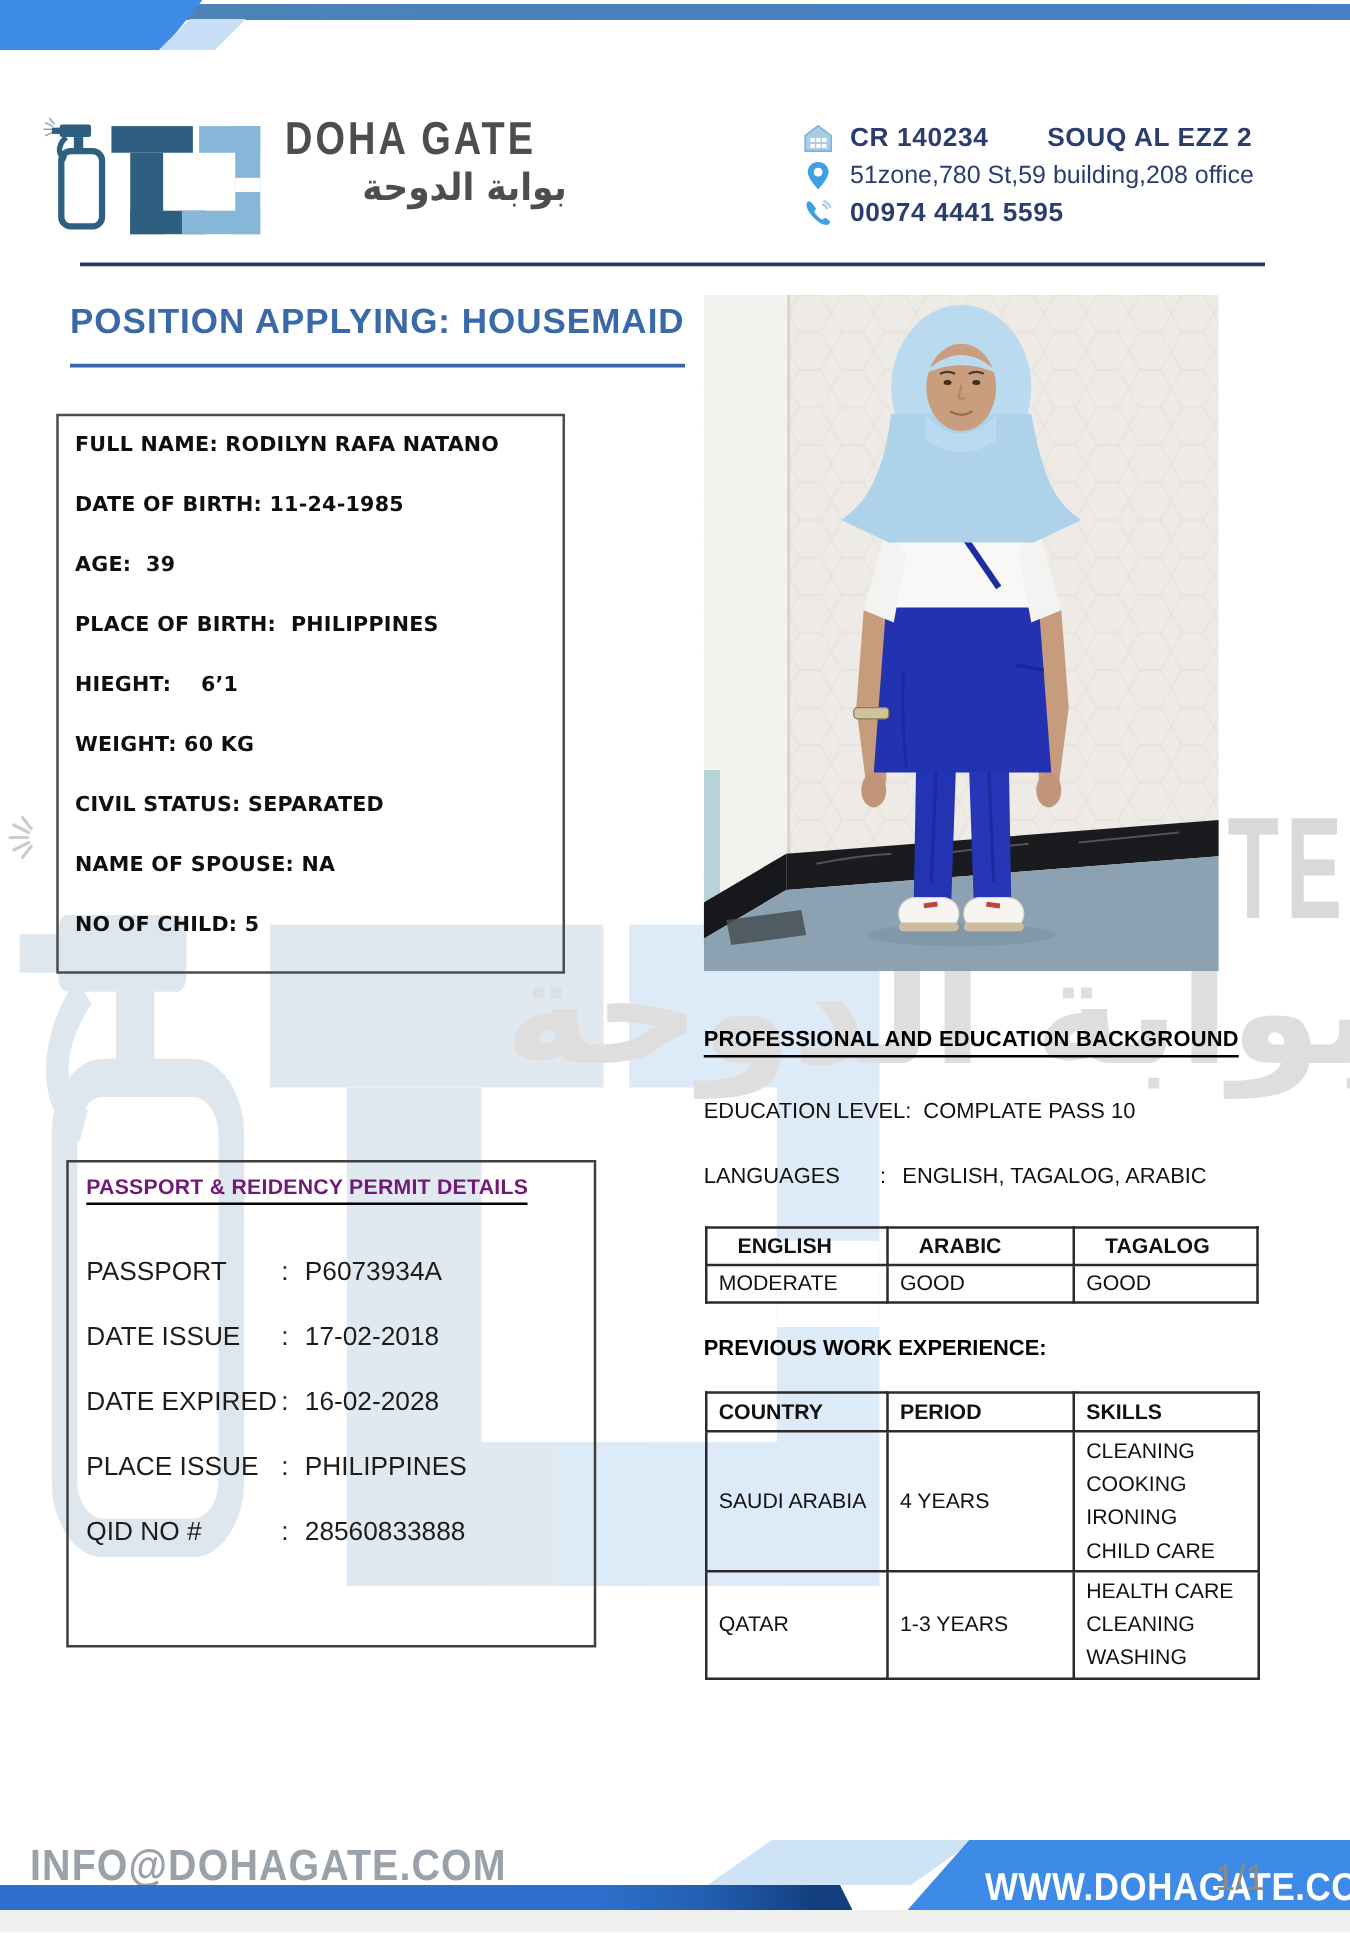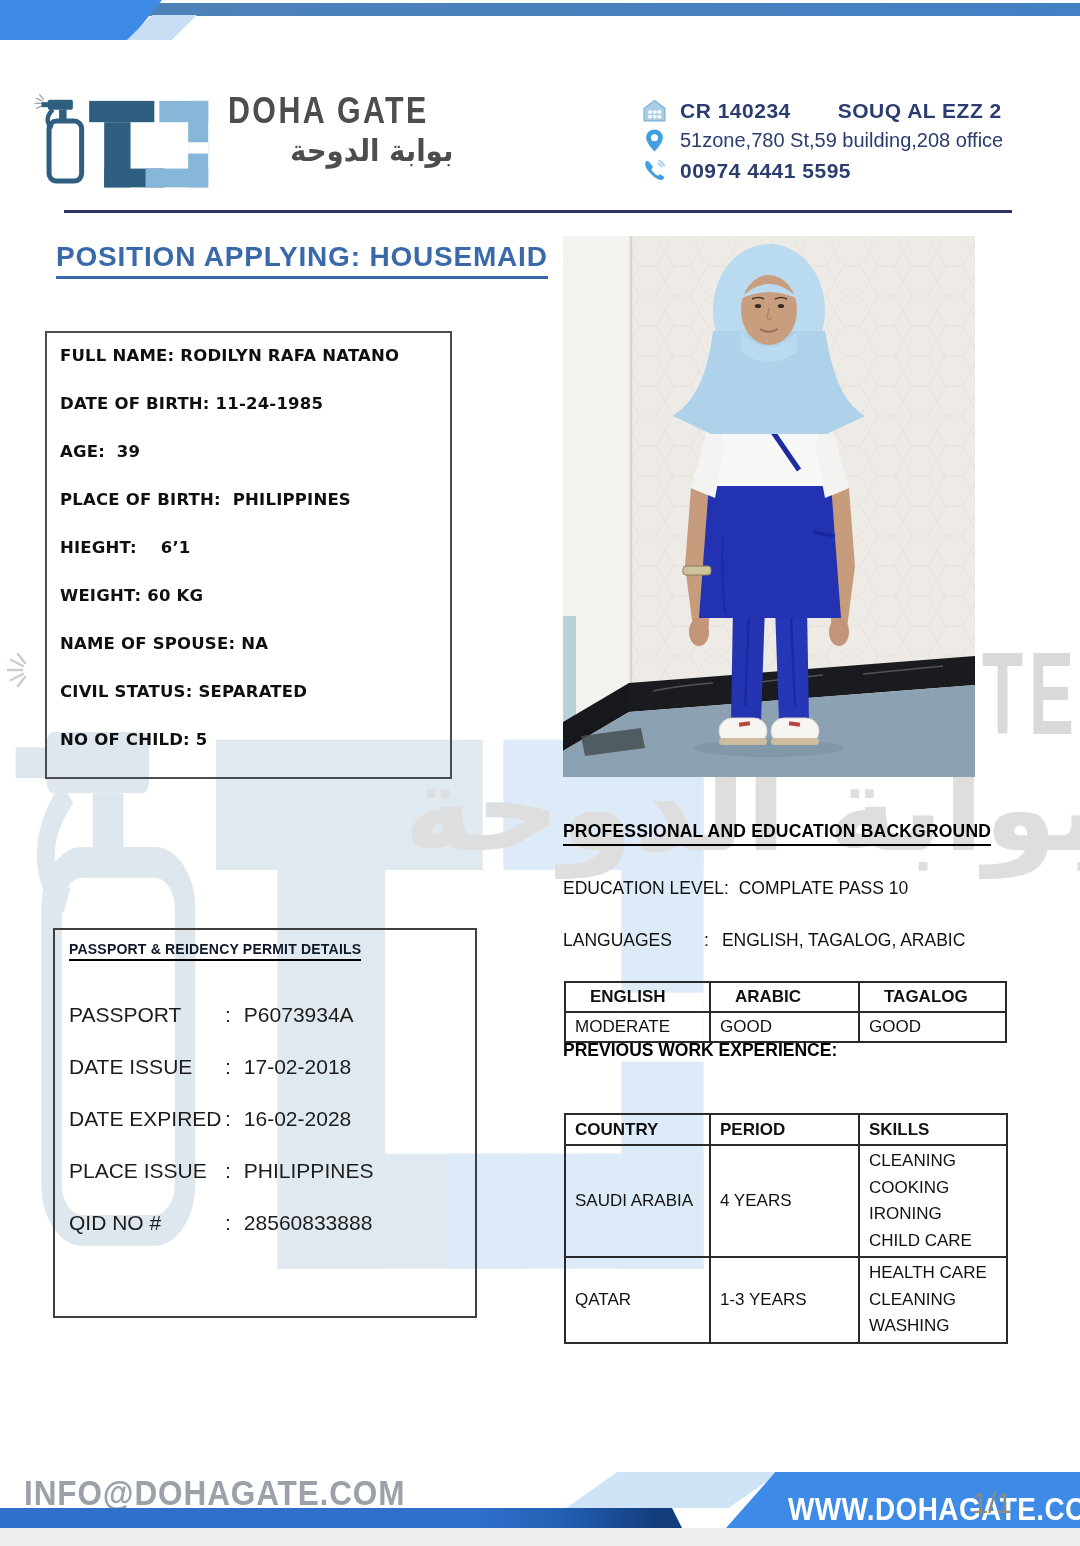--- a/index.html
+++ b/index.html
@@ -23,59 +23,59 @@
             font-family:"DejaVu Sans",sans-serif;transform:scaleX(.92);transform-origin:left;white-space:nowrap;}
   .contact{position:absolute;left:642px;top:98px;color:#2b3c6e;}
   .c-row{display:flex;align-items:center;margin-bottom:5px;}
   .c-icon{width:25px;height:25px;margin-right:13px;flex:0 0 auto;}
   .c-bold{font-size:21px;font-weight:bold;letter-spacing:.5px;}
   .c-gap{margin-left:47px;}
   .c-reg{font-size:20px;font-weight:500;}
   .divider{position:absolute;left:64px;top:210px;width:948px;height:3px;background:#2a3560;}
   
   .pos-title{position:absolute;left:56px;top:241px;font-size:28px;font-weight:bold;color:#3a69a9;
-             letter-spacing:.8px;border-bottom:3px solid #3a69a9;padding-bottom:3px;white-space:pre;}
+             letter-spacing:.8px;border-bottom:3px solid #3a69a9;padding-bottom:18px;white-space:pre;}
   
   .personal-box{position:absolute;left:45px;top:331px;width:407px;height:448px;border:2px solid #4c4c4c;
                 box-sizing:border-box;padding:13px 8px 0 13px;background:transparent;}
   .pd-line{font-family:"DejaVu Sans",sans-serif;font-weight:bold;font-size:16.5px;color:#0f0f0f;
            white-space:pre;height:19px;margin-bottom:29px;letter-spacing:.2px;}
   
   .photo{position:absolute;left:563px;top:236px;width:412px;height:541px;}
   .photo svg{display:block;width:100%;height:100%;}
   
   .watermark{position:absolute;inset:0;z-index:0;pointer-events:none;}
   .wm-logo{position:absolute;left:-10px;top:640px;width:770px;height:690px;}
   .wm-mist{position:absolute;left:4px;top:648px;width:44px;height:44px;}
   .wm-gate{position:absolute;left:982px;top:636px;font-size:116px;font-weight:bold;color:#d9d9d9;
            letter-spacing:10px;transform:scaleX(.58);transform-origin:left;line-height:1;}
   .wm-arabic{position:absolute;right:-22px;top:750px;font-size:118px;font-weight:bold;color:#dedede;
              font-family:"DejaVu Sans",sans-serif;white-space:nowrap;line-height:1;}
   
   .passport-box{position:absolute;left:53px;top:928px;width:424px;height:390px;border:2px solid #3f3f3f;
                 box-sizing:border-box;padding:10px 14px;}
-  .pp-title{display:inline-block;font-size:14px;font-weight:bold;color:#0f172a;
+  .pp-title{display:inline-block;font-size:17px;font-weight:bold;color:#701a75;
             border-bottom:2.5px solid #000;padding-bottom:2px;letter-spacing:.2px;white-space:pre;}
   .pp-rows{margin-top:42px;}
   .pp-row{display:flex;font-size:21px;color:#1c1c1c;margin-bottom:28px;}
   .pp-label{width:156px;flex:0 0 auto;white-space:pre;}
   .pp-sep{margin-right:13px;}
   .pp-value{white-space:pre;}
   
   .section-title{position:absolute;left:563px;top:821px;font-size:17.5px;font-weight:bold;color:#000;
                  border-bottom:2px solid #000;padding-bottom:2px;letter-spacing:.2px;white-space:pre;}
   .edu-line{position:absolute;left:563px;top:878px;font-size:17.5px;color:#111;white-space:pre;}
   .lang-line{position:absolute;left:563px;top:930px;font-size:17.5px;color:#111;display:flex;}
   .lang-label{width:141px;flex:0 0 auto;}
   .lang-sep{margin-right:13px;}
   table{border-collapse:collapse;}
   .lang-table{position:absolute;left:564px;top:981px;width:441px;font-size:17px;color:#111;table-layout:fixed;}
   .lang-table th,.lang-table td{border:2px solid #2b2b2b;padding:2px 9px;text-align:left;height:24px;}
   .lang-table th{font-weight:bold;padding-left:24px;}
-  .prev-title{position:absolute;left:563px;top:1040px;font-size:17.5px;font-weight:bold;color:#000;white-space:pre;}
+  .prev-title{position:absolute;left:563px;top:1068px;font-size:17.5px;font-weight:bold;color:#000;white-space:pre;}
   .work-table{position:absolute;left:564px;top:1113px;width:442px;font-size:17px;color:#111;table-layout:fixed;}
   .work-table th,.work-table td{border:2px solid #2b2b2b;padding:2px 9px;text-align:left;}
   .work-table th{font-weight:bold;height:25px;}
   .cell-mid{vertical-align:middle;}
   .cell-center{text-align:center;margin-top:48px;}
   .skill-line{line-height:26.5px;white-space:pre;}
   
   .footer-email{position:absolute;left:24px;top:1473px;font-size:35px;font-weight:bold;color:#9aa1a9;
                 letter-spacing:1px;z-index:2;transform:scaleX(.9);transform-origin:left;white-space:nowrap;}
   .footer-para-light{position:absolute;left:566px;top:1472px;width:214px;height:36px;background:#cfe3f6;
@@ -190,22 +190,22 @@
 
     <div class="pos-title">POSITION APPLYING: HOUSEMAID</div>
 
     <div class="personal-box">
       <div class="pd-line">FULL NAME: RODILYN RAFA NATANO</div>
       <div class="pd-line">DATE OF BIRTH: 11-24-1985</div>
       <div class="pd-line">AGE:  39</div>
       <div class="pd-line">PLACE OF BIRTH:  PHILIPPINES</div>
       <div class="pd-line">HIEGHT:    6’1</div>
       <div class="pd-line">WEIGHT: 60 KG</div>
+      <div class="pd-line">CIVIL STATUS: SEPARATED</div>
       <div class="pd-line">NAME OF SPOUSE: NA</div>
-      <div class="pd-line">CIVIL STATUS: SEPARATED</div>
       <div class="pd-line">NO OF CHILD: 5</div>
     </div>
 
     <div class="photo">
       <svg viewBox="0 0 412 541">
         <defs>
           <pattern id="hex" width="34" height="30" patternUnits="userSpaceOnUse">
             <path d="M8.5,0 L25.5,0 L34,15 L25.5,30 L8.5,30 L0,15 Z" fill="none" stroke="#e3dfd7" stroke-width="1"></path>
           </pattern>
         </defs>

